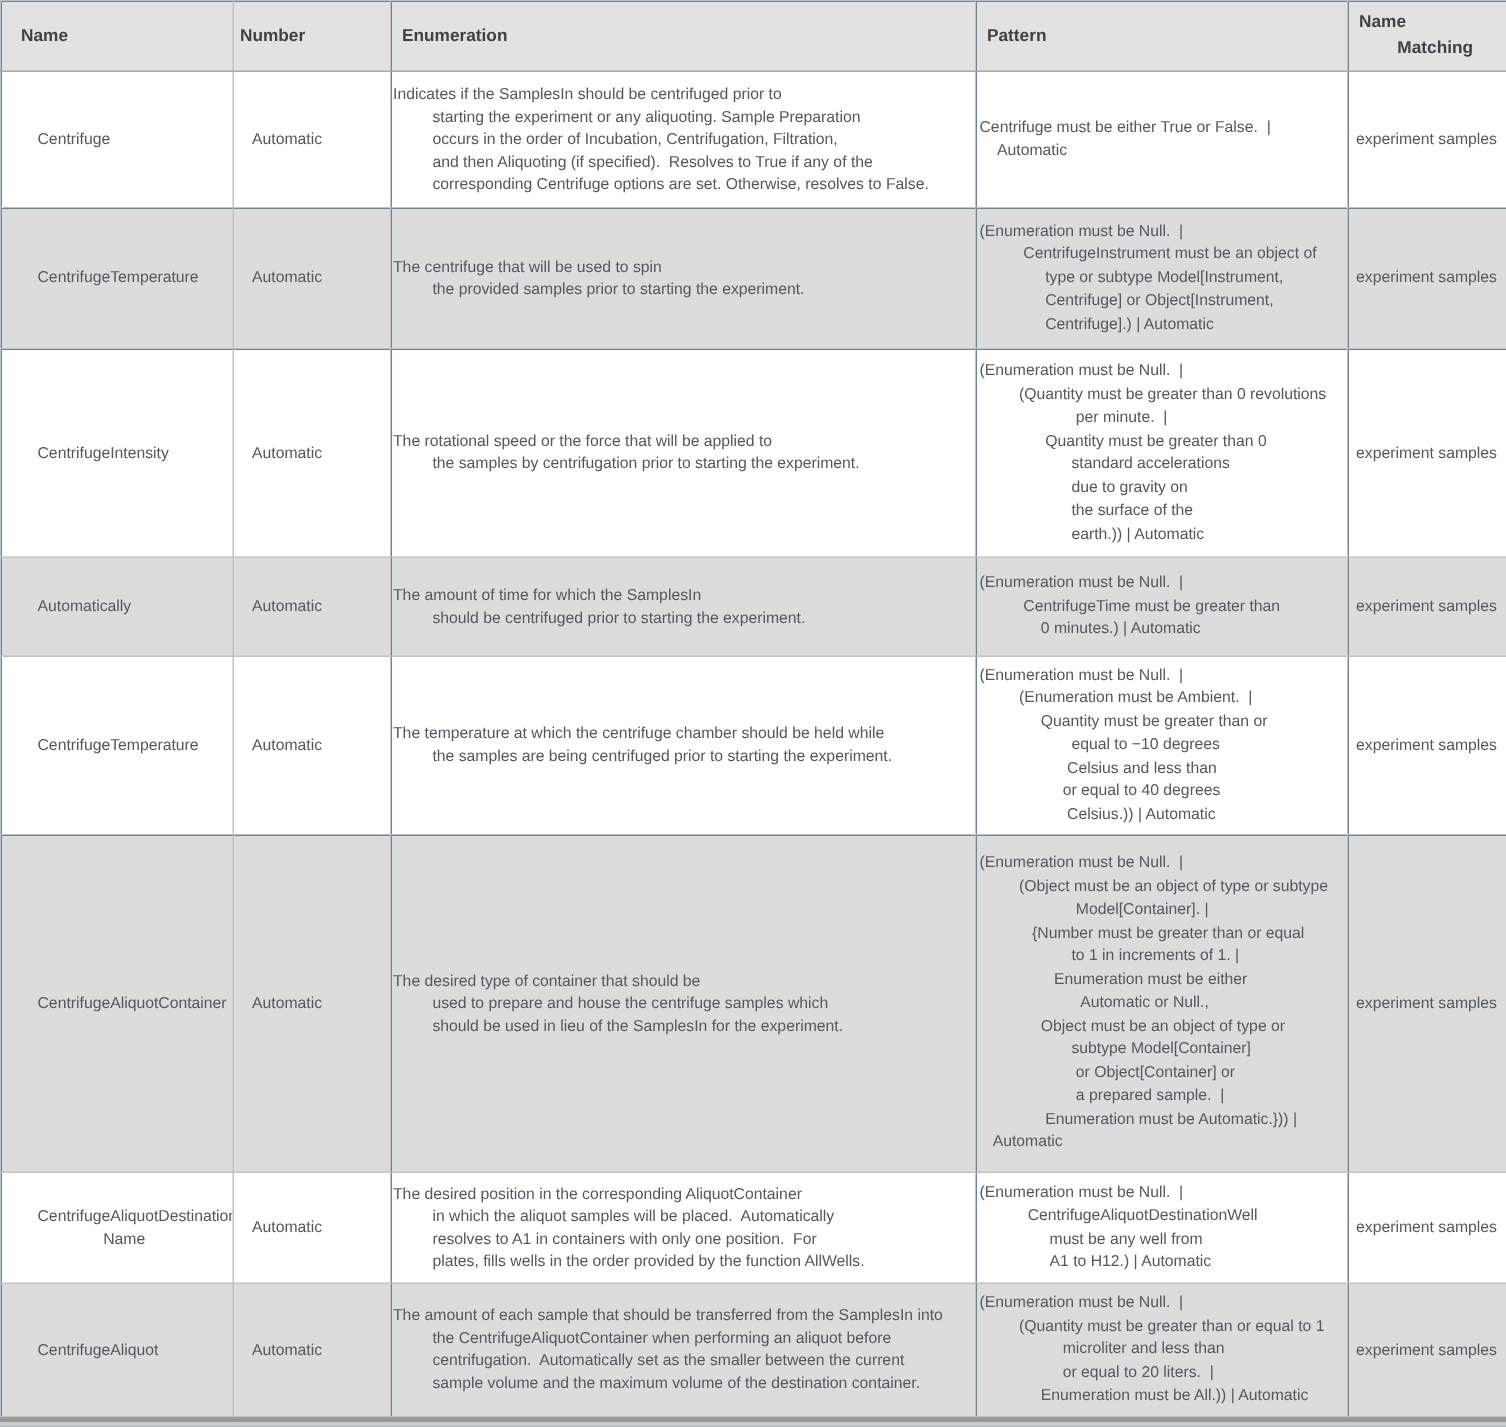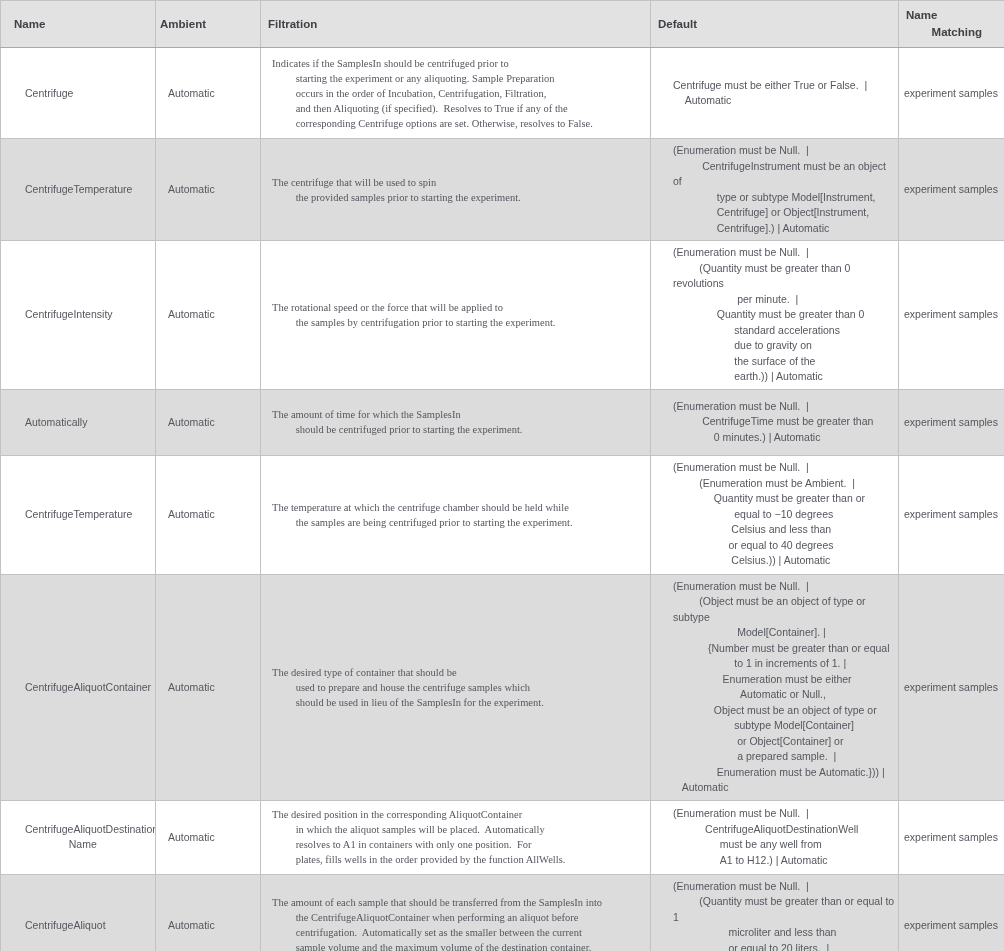--- a/index.html
+++ b/index.html
@@ -49,22 +49,22 @@
   thead th.h-default { padding-left: 4px; }
 
   tbody td {
     color: #54575e;
     font-size: 10.5px;
     line-height: 15px;
     padding: 4px 2px 4px 5px;
   }
   td.td-name    { padding-left: 24px;  line-height: 15px; }
   td.td-default { padding-left: 12px; }
-  td.td-desc    { padding-left: 11px;  line-height: 15px; font-family: Liberation Serif, serif; }
-  td.td-pattern { padding-left: 22px;  line-height: 15.5px; }
+  td.td-desc    { padding-left: 1px;  line-height: 15px; }
+  td.td-pattern { padding-left: 2px;  line-height: 15.5px; }
   td.td-index   { padding-left: 5px; }
 
   tr.row-gray td { background: #dcdcdc; }
   tr.row-white td { background: #ffffff; }
 
   tr.r1 { height: 91px; }
   tr.r2 { height: 94px; }
   tr.r3 { height: 139px; }
   tr.r4 { height: 66px; }
   tr.r5 { height: 119px; }
@@ -86,23 +86,23 @@
     <colgroup>
       <col class="c-name">
         <col class="c-default">
         <col class="c-desc">
         <col class="c-pattern">
         <col class="c-index">
     </colgroup>
     <thead>
       <tr>
         <th class="h-name">Name</th>
-        <th class="h-default">Ambient</th>
-        <th class="h-desc">Filtration</th>
-        <th class="h-pattern">Default</th>
+        <th class="h-default">Number</th>
+        <th class="h-desc">Enumeration</th>
+        <th class="h-pattern">Pattern</th>
         <th class="h-index">Name
         Matching</th>
       </tr>
     </thead>
     <tbody>
       <tr class="r1 row-white">
         <td class="td-name">Centrifuge</td>
         <td class="td-default">Automatic</td>
         <td class="td-desc">Indicates if the SamplesIn should be centrifuged prior to
          starting the experiment or any aliquoting. Sample Preparation

